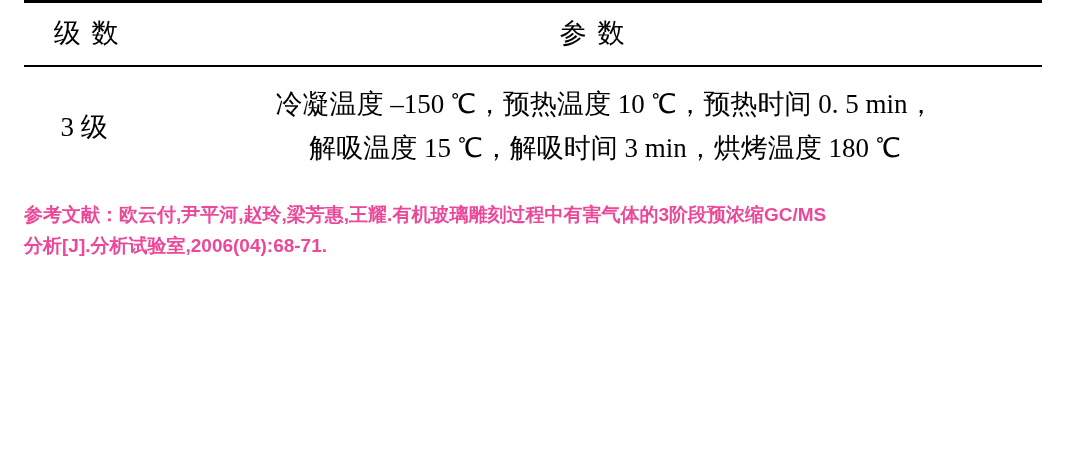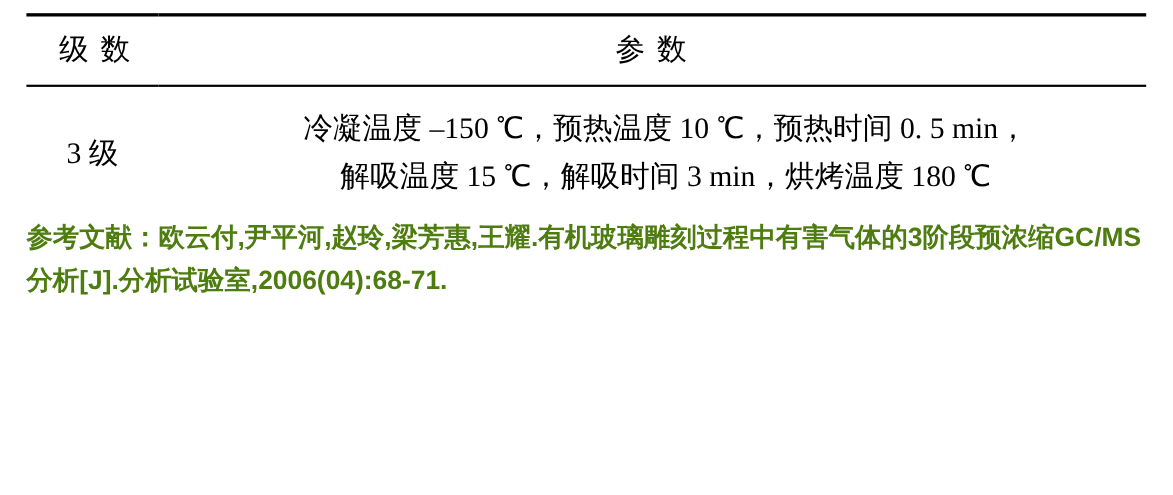--- a/index.html
+++ b/index.html
@@ -12,21 +12,21 @@
     background: #ffffff;
     font-family: "Liberation Serif", serif;
     color: #000000;
     overflow: hidden;
   }
   .page {
     position: relative;
     width: 1066px;
     height: 450px;
     box-sizing: border-box;
-    padding: 12px 24px;
+    padding: 0 24px;
   }
   .table {
     width: 100%;
     border-collapse: collapse;
     table-layout: fixed;
   }
   .rule-top {
     border-top: 3px solid #000;
   }
   .rule-mid {
@@ -62,26 +62,27 @@
     font-size: 27px;
     line-height: 1.62;
     padding: 10px 0 10px 24px;
     text-align: center;
   }
   .param-line {
     display: block;
     white-space: nowrap;
   }
   .ref {
+    margin-top: 14px;
     font-family: "Liberation Sans", sans-serif;
     font-weight: bold;
-    font-size: 24px;
+    font-size: 19px;
     line-height: 1.62;
     letter-spacing: 0px;
-    color: #4d7c0f;
+    color: #ec4899;
   }
   .ref-line {
     display: block;
   }
   .tall-row .cell-param {
     padding-top: 16px;
     padding-bottom: 16px;
   }
 </style>
 </head>

